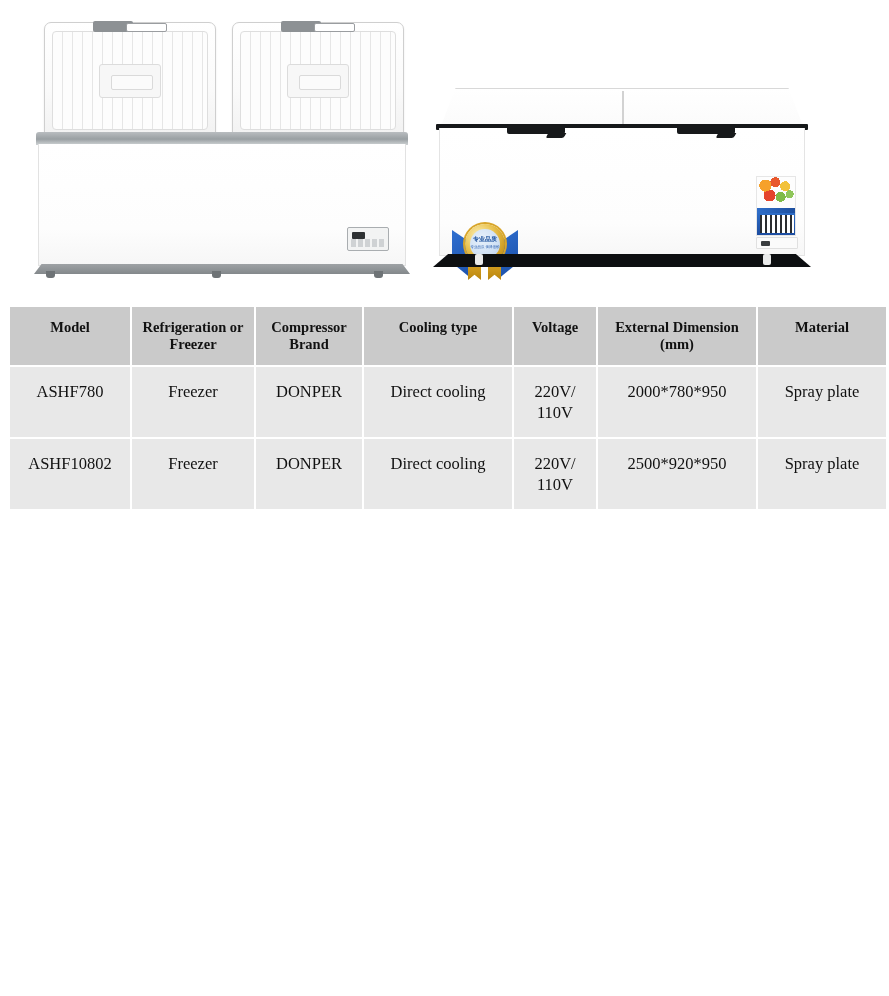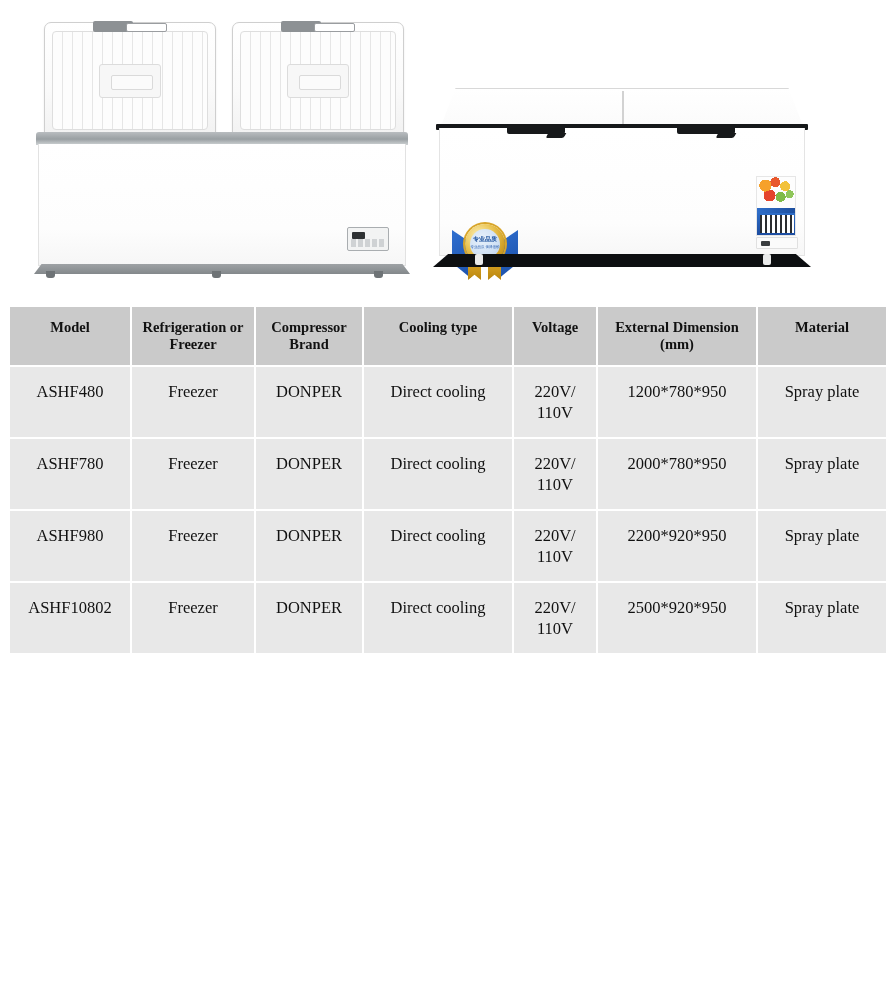--- a/index.html
+++ b/index.html
@@ -387,44 +387,26 @@
       <th>Refrigeration or Freezer</th>
       <th>Compressor Brand</th>
       <th>Cooling type</th>
       <th>Voltage</th>
       <th>External Dimension (mm)</th>
       <th>Material</th>
     </tr>
   </thead>
   <tbody id="spec-body">
       <tr>
-        <td>ASHF480</td>
-        <td>Freezer</td>
-        <td>DONPER</td>
-        <td>Direct cooling</td>
-        <td>220V/ 110V</td>
-        <td>1200*780*950</td>
-        <td>Spray plate</td>
-      </tr>
-      <tr>
         <td>ASHF780</td>
         <td>Freezer</td>
         <td>DONPER</td>
         <td>Direct cooling</td>
         <td>220V/ 110V</td>
         <td>2000*780*950</td>
-        <td>Spray plate</td>
-      </tr>
-      <tr>
-        <td>ASHF980</td>
-        <td>Freezer</td>
-        <td>DONPER</td>
-        <td>Direct cooling</td>
-        <td>220V/ 110V</td>
-        <td>2200*920*950</td>
         <td>Spray plate</td>
       </tr>
       <tr>
         <td>ASHF10802</td>
         <td>Freezer</td>
         <td>DONPER</td>
         <td>Direct cooling</td>
         <td>220V/ 110V</td>
         <td>2500*920*950</td>
         <td>Spray plate</td>

